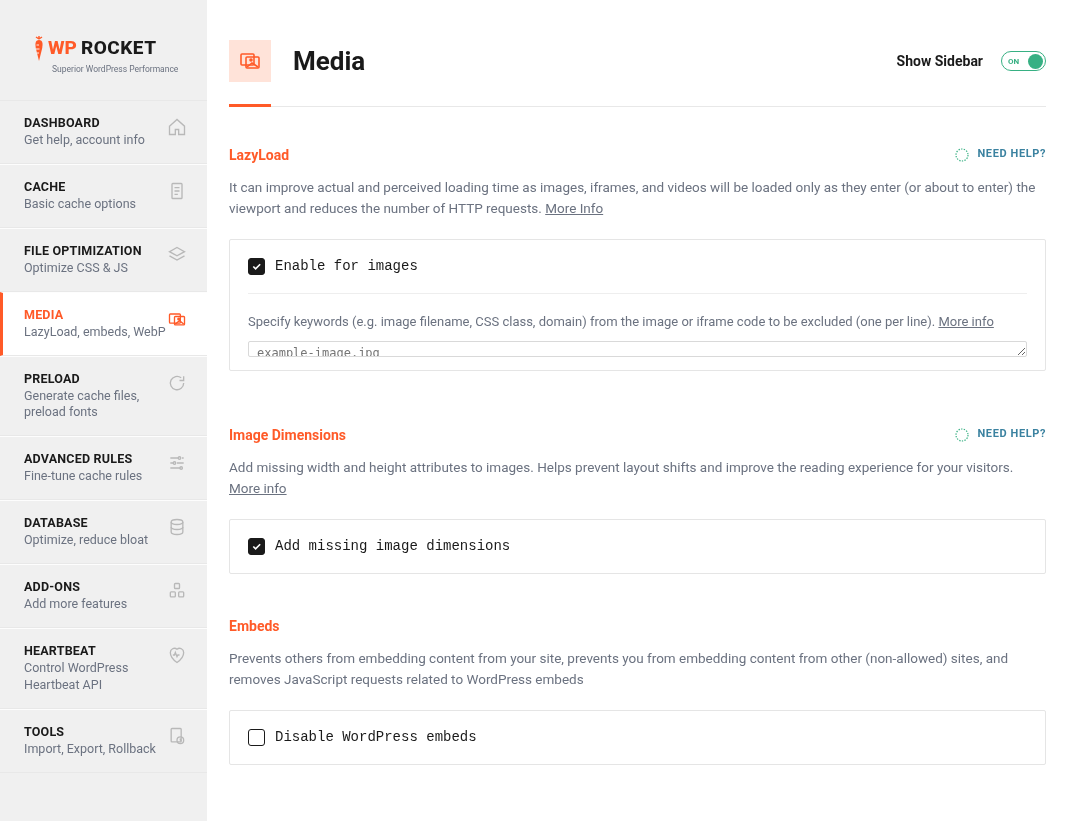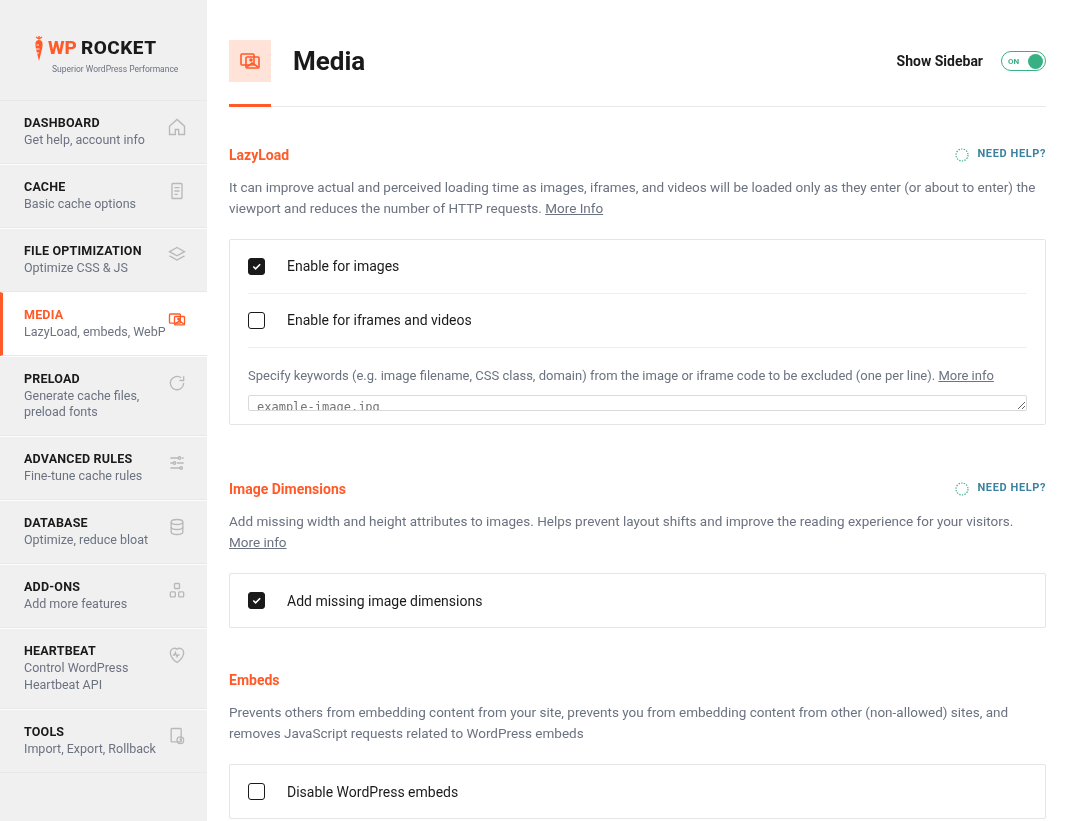--- a/index.html
+++ b/index.html
@@ -214,24 +214,25 @@
     color: #6b7280;
     text-decoration: underline;
   }
   .option-box {
     border: 1px solid #e5e5e5;
     border-radius: 2px;
     padding: 0 18px;
   }
   .option-row {
     display: flex;
-    align-items: center;
-    gap: 22px;
+    align-items: flex-start;
+    gap: 10px;
     padding: 18px 0;
     border-bottom: 1px solid #eee;
+    font-family: Liberation Mono, monospace;
   }
   .option-row:last-child { border-bottom: none; }
   .option-col {
     padding: 18px 0 10px 0;
     border-bottom: 1px solid #eee;
   }
   .option-col:last-of-type { border-bottom: none; }
   .chk {
     width: 17px;
     height: 17px;
@@ -473,24 +474,20 @@
     </p>
     <div class="option-box">
       <div class="option-row">
         <span class="chk checked">
           <svg viewBox="0 0 24 24" fill="none" stroke="currentColor" stroke-width="3.5">
               <path d="M5 12l5 5L20 7"></path>
             </svg>
         </span>
         <span class="chk-label">Enable for images</span>
       </div>
-      <div class="option-row">
-        <span class="chk"></span>
-        <span class="chk-label">Enable for iframes and videos</span>
-      </div>
       <div class="option-col">
         <div class="field-sub">
           <span>Specify keywords (e.g. image filename, CSS class, domain) from the image or iframe code to be excluded (one per line). </span><a href="#">More info</a>
         </div>
         <textarea class="textarea" placeholder="example-image.jpg" style=""></textarea>
       </div>
     </div>
   </section>
 
   <section class="section image-dim">

